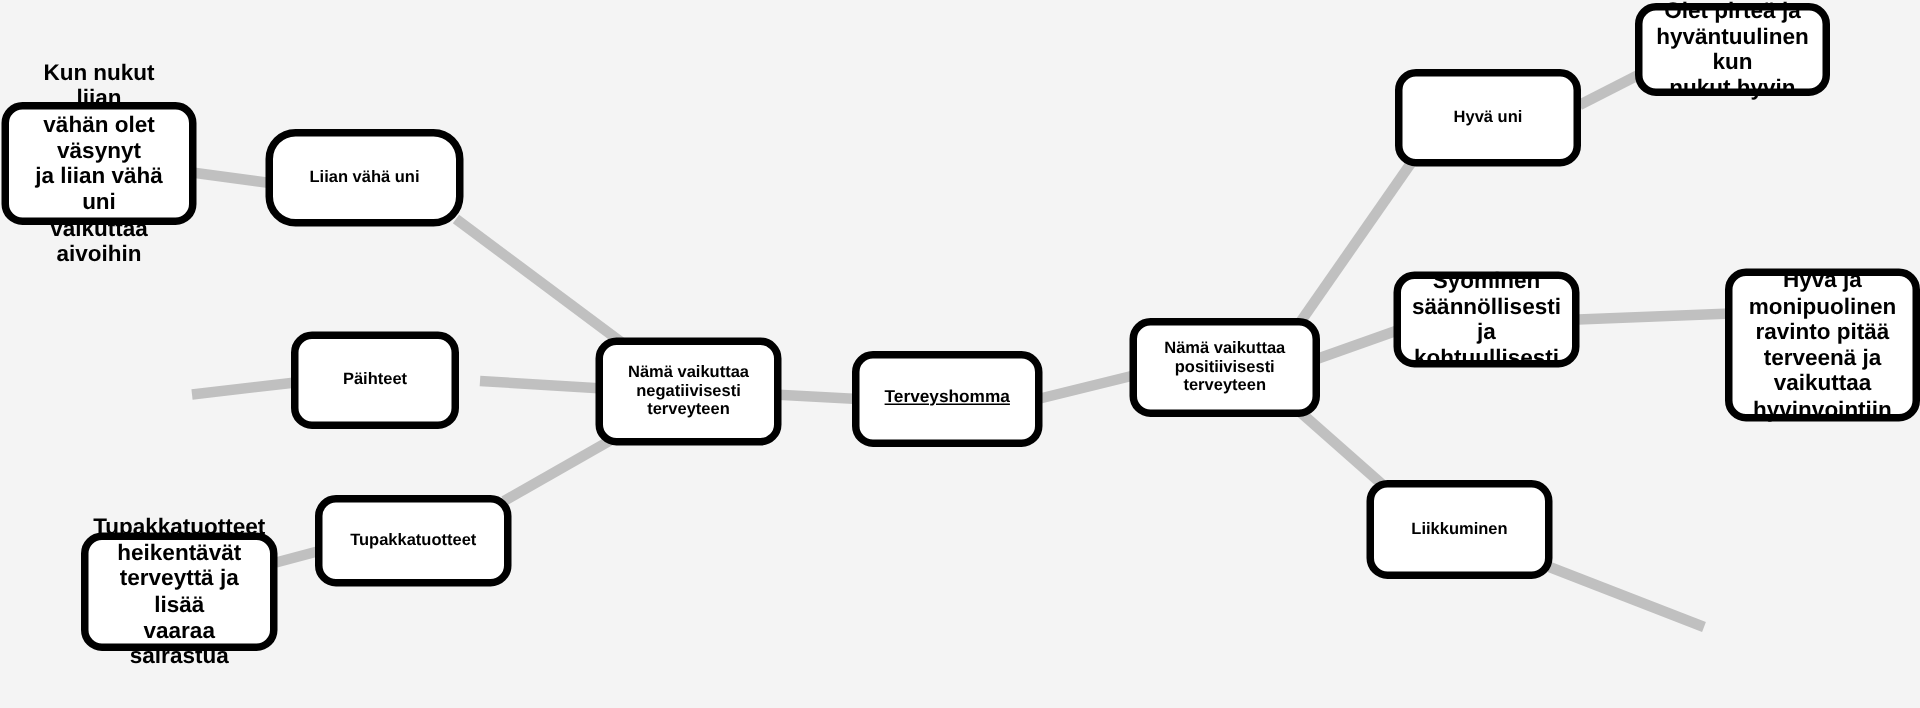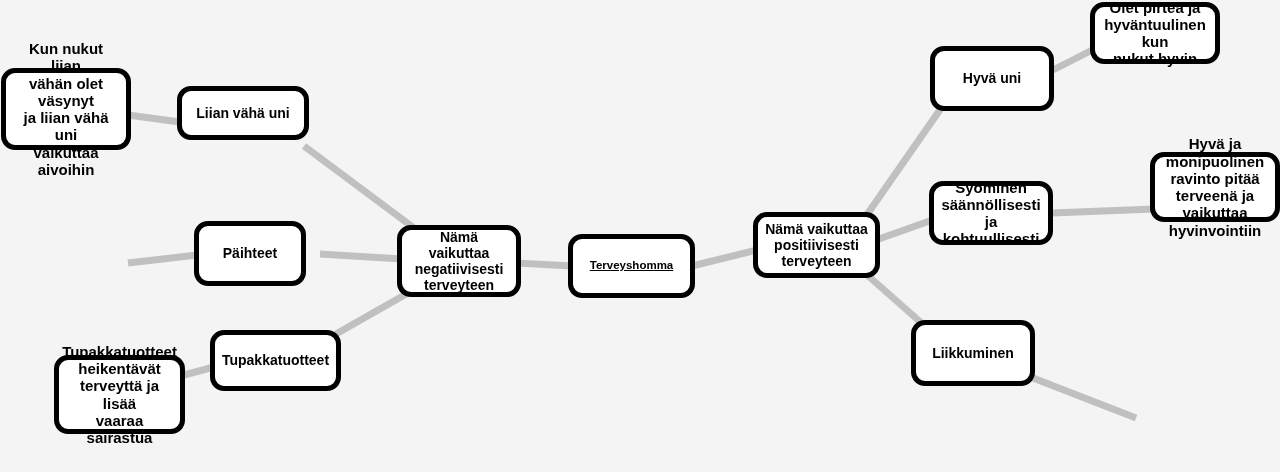--- a/index.html
+++ b/index.html
@@ -37,21 +37,21 @@
     line-height: 1.15;
     z-index: 5;
   }
   .node .label {
     display: block;
     padding: 0 6px;
     white-space: pre-line;
   }
   .n-title { font-size: 11.5px; font-weight: bold; }
   .n-leaf  { font-size: 15px; font-weight: bold; }
-  .n-mid   { font-size: 14px; font-weight: bold; }
+  .n-mid   { font-size: 11px; font-weight: bold; }
 </style>
 </head>
 <body>
 
 <div id="canvas">
 
   <svg id="edges" viewBox="0 0 1280 472" xmlns="http://www.w3.org/2000/svg">
     <g stroke="#c0c0c0" stroke-width="7" fill="none" stroke-linecap="butt">
 
       <line x1="128" y1="115" x2="180" y2="122"></line>
@@ -77,21 +77,21 @@
     </g>
   </svg>
 
   <div class="node n-leaf" style="left:1px; top:68px; width:130px; height:82px;">
     <span class="label">Kun nukut liian
 vähän olet väsynyt
 ja liian vähä uni
 vaikuttaa aivoihin</span>
   </div>
 
-  <div class="node n-mid" style="left:177px; top:86px; width:132px; height:54px;">
+  <div class="node n-mid" style="left:177px; top:86px; width:132px; height:65px;border-radius:20px;">
     <span class="label">Liian vähä uni</span>
   </div>
 
 
   <div class="node n-mid" style="left:194px; top:221px; width:112px; height:65px;">
     <span class="label">Päihteet</span>
   </div>
 
   <div class="node n-leaf" style="left:54px; top:355px; width:131px; height:79px;">
     <span class="label">Tupakkatuotteet
@@ -129,21 +129,21 @@
 hyväntuulinen kun
 nukut hyvin</span>
   </div>
 
   <div class="node n-leaf" style="left:929px; top:181px; width:124px; height:64px;">
     <span class="label">Syöminen
 säännöllisesti ja
 kohtuullisesti</span>
   </div>
 
-  <div class="node n-leaf" style="left:1150px; top:152px; width:130px; height:70px;">
+  <div class="node n-leaf" style="left:1150px; top:179px; width:130px; height:102px;">
     <span class="label">Hyvä ja
 monipuolinen
 ravinto pitää
 terveenä ja
 vaikuttaa
 hyvinvointiin</span>
   </div>
 
   <div class="node n-mid" style="left:911px; top:320px; width:124px; height:66px;">
     <span class="label">Liikkuminen</span>

